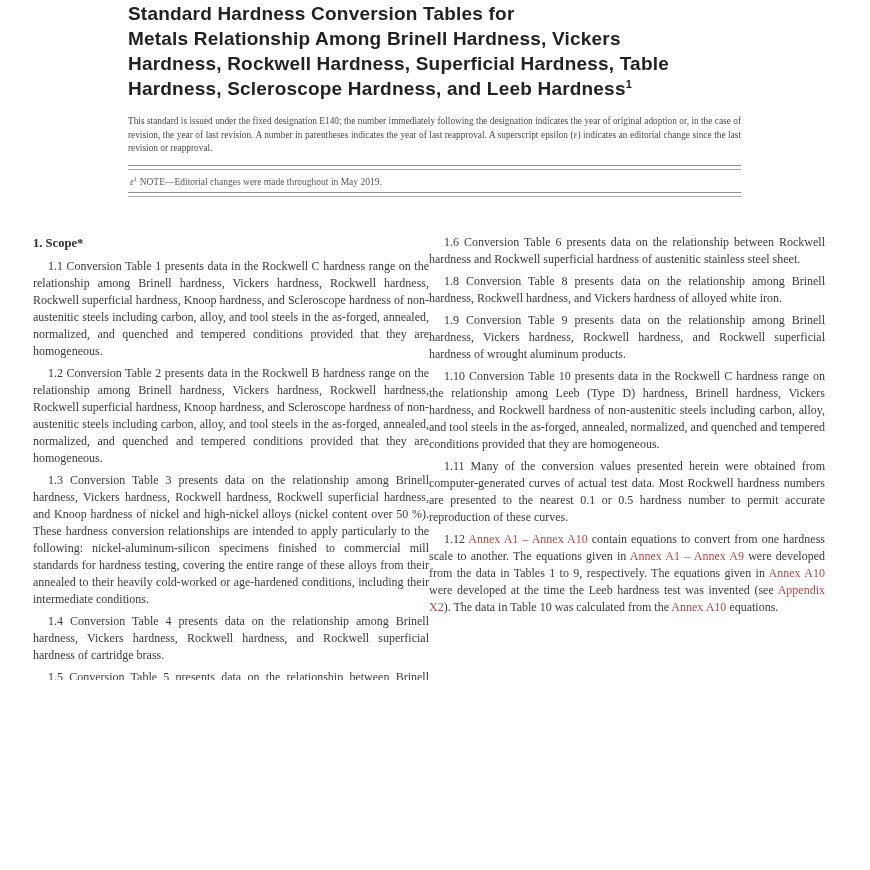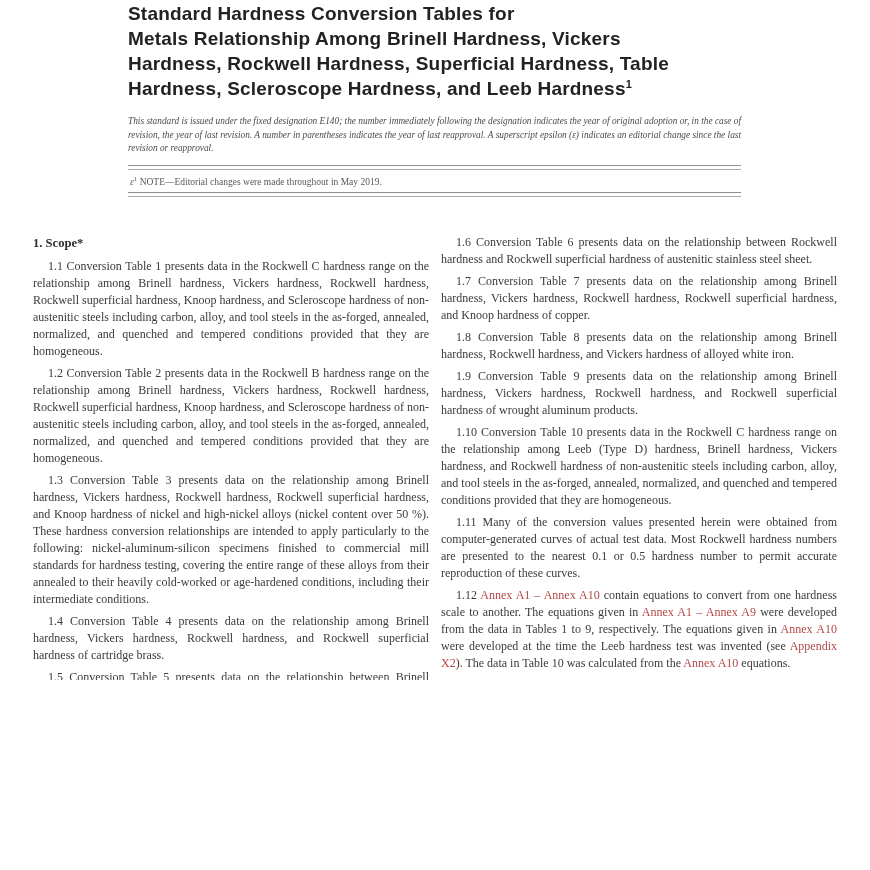--- a/index.html
+++ b/index.html
@@ -10,39 +10,39 @@
   
   .doc-header{position:absolute;left:128px;top:0;width:613px;}
   .doc-title{
     margin:0;padding-top:1px;
     font-family:"Liberation Sans", sans-serif;font-weight:bold;
     font-size:19px;line-height:25px;color:#222222;letter-spacing:.2px;
   }
   .doc-title .tline{display:block;}
   .doc-title sup{font-size:11px;line-height:0;}
   .issuance{
-    margin:14px 0 0 0;font-style:italic;font-size:9.3px;line-height:13.5px;
+    margin:14px 0 0 0;font-size:9.3px;line-height:13.5px;
     text-align:justify;color:#4a4a4a;
   }
   .dod-note{
     margin:11px 0 0 0;font-style:italic;font-size:9.3px;line-height:13px;
     color:#4a4a4a;
   }
   .dbl-rule{
     height:3px;border-top:1px solid #8f8f8f;border-bottom:1px solid #a8a8a8;
     margin:0;
   }
   .rule-top{margin-top:9px;}
   .editorial{
     margin:3px 0 3px 2px;font-size:9.5px;line-height:13px;color:#585858;
   }
   .editorial .eps{font-style:italic;}
   .editorial sup{font-size:7px;}
   
-  .columns{position:absolute;left:33px;top:234px;width:804px;display:flex;gap:12px;}
+  .columns{position:absolute;left:33px;top:234px;width:804px;display:flex;}
   .col{width:396px;}
   .scope-heading{
     margin:0 0 6px 0;font-weight:bold;font-size:12.6px;line-height:18px;color:#2e2e2e;
   }
   .col p{
     margin:0 0 5px 0;font-size:12px;line-height:17px;
     text-align:justify;text-indent:15px;color:#3a3a3a;
   }
   .link-red{color:#b34747;}
   .link-blue{color:#5b5bb5;}
@@ -82,21 +82,20 @@
       <h2 class="scope-heading">1. Scope*</h2>
       <p>1.1 Conversion Table 1 presents data in the Rockwell C hardness range on the relationship among Brinell hardness, Vickers hardness, Rockwell hardness, Rockwell superficial hardness, Knoop hardness, and Scleroscope hardness of non-austenitic steels including carbon, alloy, and tool steels in the as-forged, annealed, normalized, and quenched and tempered conditions provided that they are homogeneous.</p>
       <p>1.2 Conversion Table 2 presents data in the Rockwell B hardness range on the relationship among Brinell hardness, Vickers hardness, Rockwell hardness, Rockwell superficial hardness, Knoop hardness, and Scleroscope hardness of non-austenitic steels including carbon, alloy, and tool steels in the as-forged, annealed, normalized, and quenched and tempered conditions provided that they are homogeneous.</p>
       <p>1.3 Conversion Table 3 presents data on the relationship among Brinell hardness, Vickers hardness, Rockwell hardness, Rockwell superficial hardness, and Knoop hardness of nickel and high-nickel alloys (nickel content over 50 %). These hardness conversion relationships are intended to apply particularly to the following: nickel-aluminum-silicon specimens finished to commercial mill standards for hardness testing, covering the entire range of these alloys from their annealed to their heavily cold-worked or age-hardened conditions, including their intermediate conditions.</p>
       <p>1.4 Conversion Table 4 presents data on the relationship among Brinell hardness, Vickers hardness, Rockwell hardness, and Rockwell superficial hardness of cartridge brass.</p>
       <p>1.5 Conversion Table 5 presents data on the relationship between Brinell hardness and Rockwell B hardness of austenitic stainless steel plate in the annealed condition.</p>
     </div>
 
     <div class="col">
       <p>1.6 Conversion Table 6 presents data on the relationship between Rockwell hardness and Rockwell superficial hardness of austenitic stainless steel sheet.</p>
-      <p>1.7 Conversion Table 7 presents data on the relationship among Brinell hardness, Vickers hardness, Rockwell hardness, Rockwell superficial hardness, and Knoop hardness of copper.</p>
       <p>1.8 Conversion Table 8 presents data on the relationship among Brinell hardness, Rockwell hardness, and Vickers hardness of alloyed white iron.</p>
       <p>1.9 Conversion Table 9 presents data on the relationship among Brinell hardness, Vickers hardness, Rockwell hardness, and Rockwell superficial hardness of wrought aluminum products.</p>
       <p>1.10 Conversion Table 10 presents data in the Rockwell C hardness range on the relationship among Leeb (Type D) hardness, Brinell hardness, Vickers hardness, and Rockwell hardness of non-austenitic steels including carbon, alloy, and tool steels in the as-forged, annealed, normalized, and quenched and tempered conditions provided that they are homogeneous.</p>
       <p>1.11 Many of the conversion values presented herein were obtained from computer-generated curves of actual test data. Most Rockwell hardness numbers are presented to the nearest 0.1 or 0.5 hardness number to permit accurate reproduction of these curves.</p>
       <p><span>1.12 </span><span class="link-red">Annex A1 – Annex A10</span><span> contain equations to convert from one hardness scale to another. The equations given in </span><span class="link-red">Annex A1 – Annex A9</span><span> were developed from the data in Tables 1 to 9, respectively. The equations given in </span><span class="link-red">Annex A10</span><span> were developed at the time the Leeb hardness test was invented (see </span><span class="link-red">Appendix X2</span><span>). The data in Table 10 was calculated from the </span><span class="link-red">Annex A10</span><span> equations.</span></p>
     </div>
 
   </main>
 
   <footer class="footnotes">

